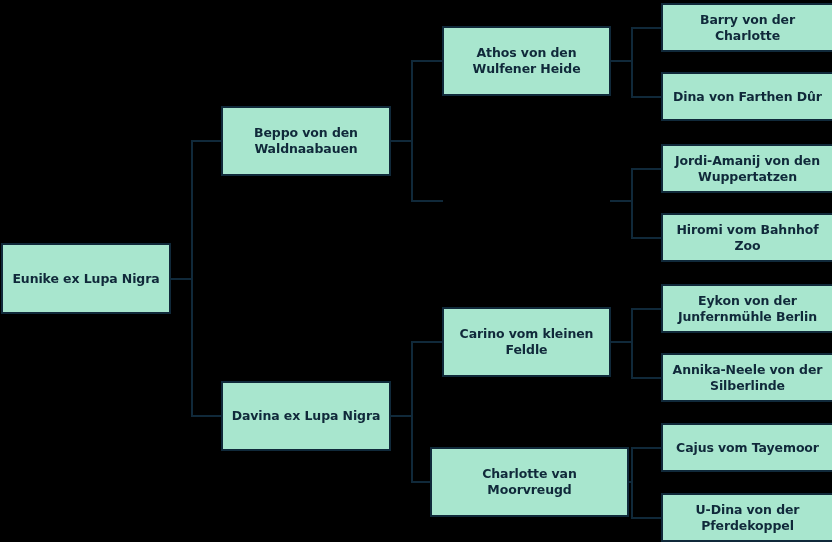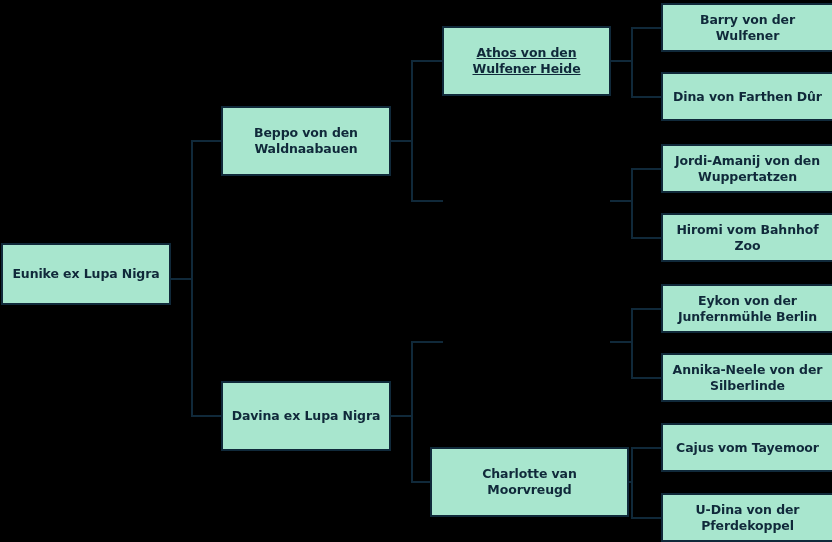--- a/index.html
+++ b/index.html
@@ -76,44 +76,47 @@
   <div class="conn conn-h" style="left:610px; top:341px; width:22px; height:2px;"></div>
   <div class="conn conn-v" style="left:631px; top:308px; width:2px; height:70px;"></div>
   <div class="conn conn-h" style="left:631px; top:308px; width:31px; height:2px;"></div>
   <div class="conn conn-h" style="left:631px; top:377px; width:31px; height:2px;"></div>
 
   <div class="conn conn-h" style="left:610px; top:481px; width:22px; height:2px;"></div>
   <div class="conn conn-v" style="left:631px; top:447px; width:2px; height:71px;"></div>
   <div class="conn conn-h" style="left:631px; top:447px; width:31px; height:2px;"></div>
   <div class="conn conn-h" style="left:631px; top:517px; width:31px; height:2px;"></div>
 
-  <div class="node-box" style="left:1px; top:243px; width:170px; height:62px;">
+  <div class="node-box" style="left:1px; top:243px; width:170px; height:71px;">
     <span class="node-label">Eunike ex Lupa Nigra</span>
   </div>
 
   <div class="node-box" style="left:221px; top:106px; width:170px; height:70px;text-align:center;">
     <span class="node-label">Beppo von den Waldnaabauen</span>
   </div>
 
   <div class="node-box" style="left:221px; top:381px; width:170px; height:70px;align-items:center;">
     <span class="node-label">Davina ex Lupa Nigra</span>
   </div>
 
-  <div class="node-box" style="left:442px; top:26px; width:169px; height:70px;text-decoration:underline;">
+  <div class="node-box" style="left:442px; top:26px; width:169px; height:70px;">
     <span class="node-label">Athos von den Wulfener Heide</span>
   </div>
 
 
+  <div class="node-box" style="left:442px; top:307px; width:169px; height:70px;">
+    <span class="node-label">Carino vom kleinen Feldle</span>
+  </div>
 
   <div class="node-box" style="left:430px; top:447px; width:199px; height:70px;">
     <span class="node-label">Charlotte van Moorvreugd</span>
   </div>
 
   <div class="node-box" style="left:661px; top:3px; width:173px; height:49px;">
-    <span class="node-label">Barry von der Wulfener</span>
+    <span class="node-label">Barry von der Charlotte</span>
   </div>
 
   <div class="node-box" style="left:661px; top:72px; width:173px; height:49px;">
     <span class="node-label">Dina von Farthen Dûr</span>
   </div>
 
   <div class="node-box" style="left:661px; top:144px; width:173px; height:49px;">
     <span class="node-label">Jordi-Amanij von den Wuppertatzen</span>
   </div>
 

